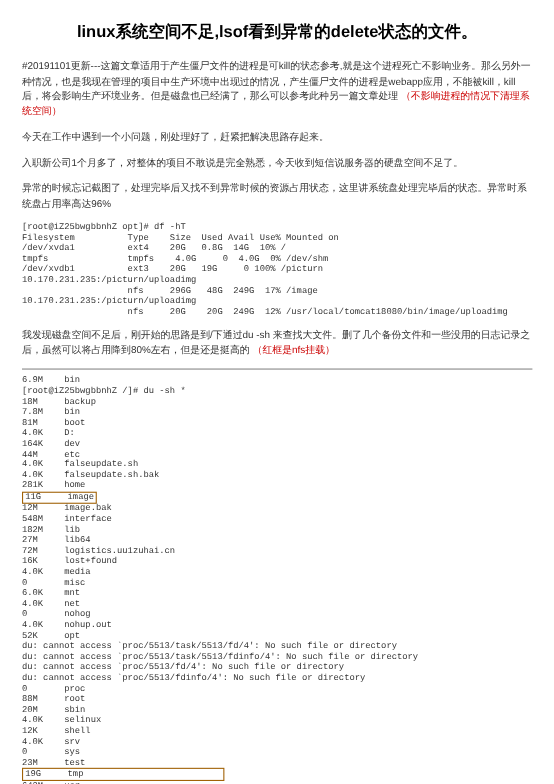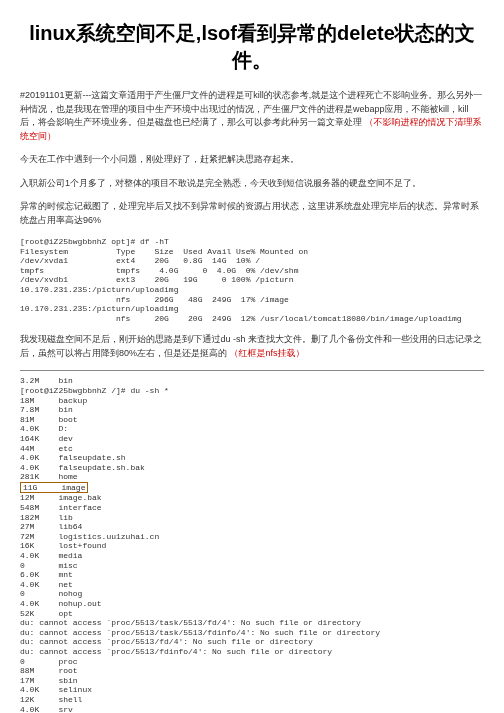--- a/index.html
+++ b/index.html
@@ -6,21 +6,21 @@
       font-family: "Microsoft YaHei", Arial, sans-serif;
       font-size: 9px;
       color: #333;
       background: #fff;
       margin: 0;
       padding: 15px 20px;
       width: 504px;
       box-sizing: border-box;
     }
     h1 {
-      font-size: 20px;
+      font-size: 15px;
       font-weight: bold;
       text-align: center;
       margin: 5px 0 15px 0;
       color: #000;
     }
     p {
       margin: 10px 0;
       line-height: 1.5;
       font-size: 9px;
     }
@@ -74,21 +74,21 @@
 10.170.231.235:/picturn/uploadimg
                     nfs     20G    20G  249G  12% /usr/local/tomcat18080/bin/image/uploadimg</pre>
 
 <p>
   <span>我发现磁盘空间不足后，刚开始的思路是到/下通过du -sh 来查找大文件。删了几个备份文件和一些没用的日志记录之后，虽然可以将占用降到80%左右，但是还是挺高的</span>
   <span class="red">（红框是nfs挂载）</span>
 </p>
 
 <div class="hr"></div>
 
-<pre><span>3.2M    bin</span>
+<pre><span>6.9M    bin</span>
 <span>[root@iZ25bwgbbnhZ /]# du -sh *</span>
 <span>18M     backup</span>
 <span>7.8M    bin</span>
 <span>81M     boot</span>
 <span>4.0K    D:</span>
 <span>164K    dev</span>
 <span>44M     etc</span>
 <span>4.0K    falseupdate.sh</span>
 <span>4.0K    falseupdate.sh.bak</span>
 <span>281K    home</span>
@@ -105,21 +105,21 @@
 <span>4.0K    net</span>
 <span>0       nohog</span>
 <span>4.0K    nohup.out</span>
 <span>52K     opt</span>
 <span>du: cannot access `proc/5513/task/5513/fd/4': No such file or directory</span>
 <span>du: cannot access `proc/5513/task/5513/fdinfo/4': No such file or directory</span>
 <span>du: cannot access `proc/5513/fd/4': No such file or directory</span>
 <span>du: cannot access `proc/5513/fdinfo/4': No such file or directory</span>
 <span>0       proc</span>
 <span>88M     root</span>
-<span>17M     sbin</span>
+<span>20M     sbin</span>
 <span>4.0K    selinux</span>
 <span>12K     shell</span>
 <span>4.0K    srv</span>
 <span>0       sys</span>
 <span>23M     test</span>
 <span class="box-red"><span>19G</span>     <span>tmp</span>                          </span>
 <span>642M    usr</span>
  </pre>
 
 </body></html>

